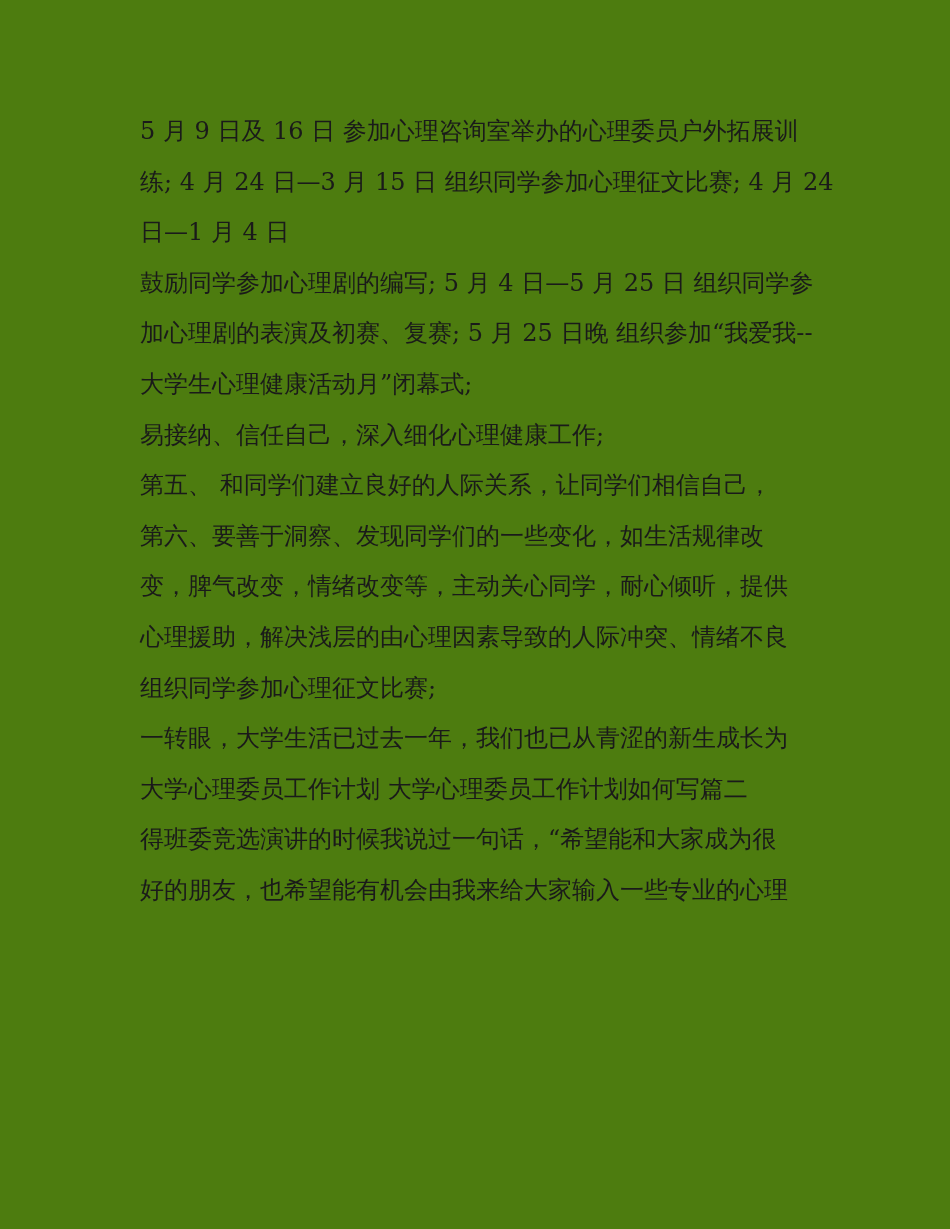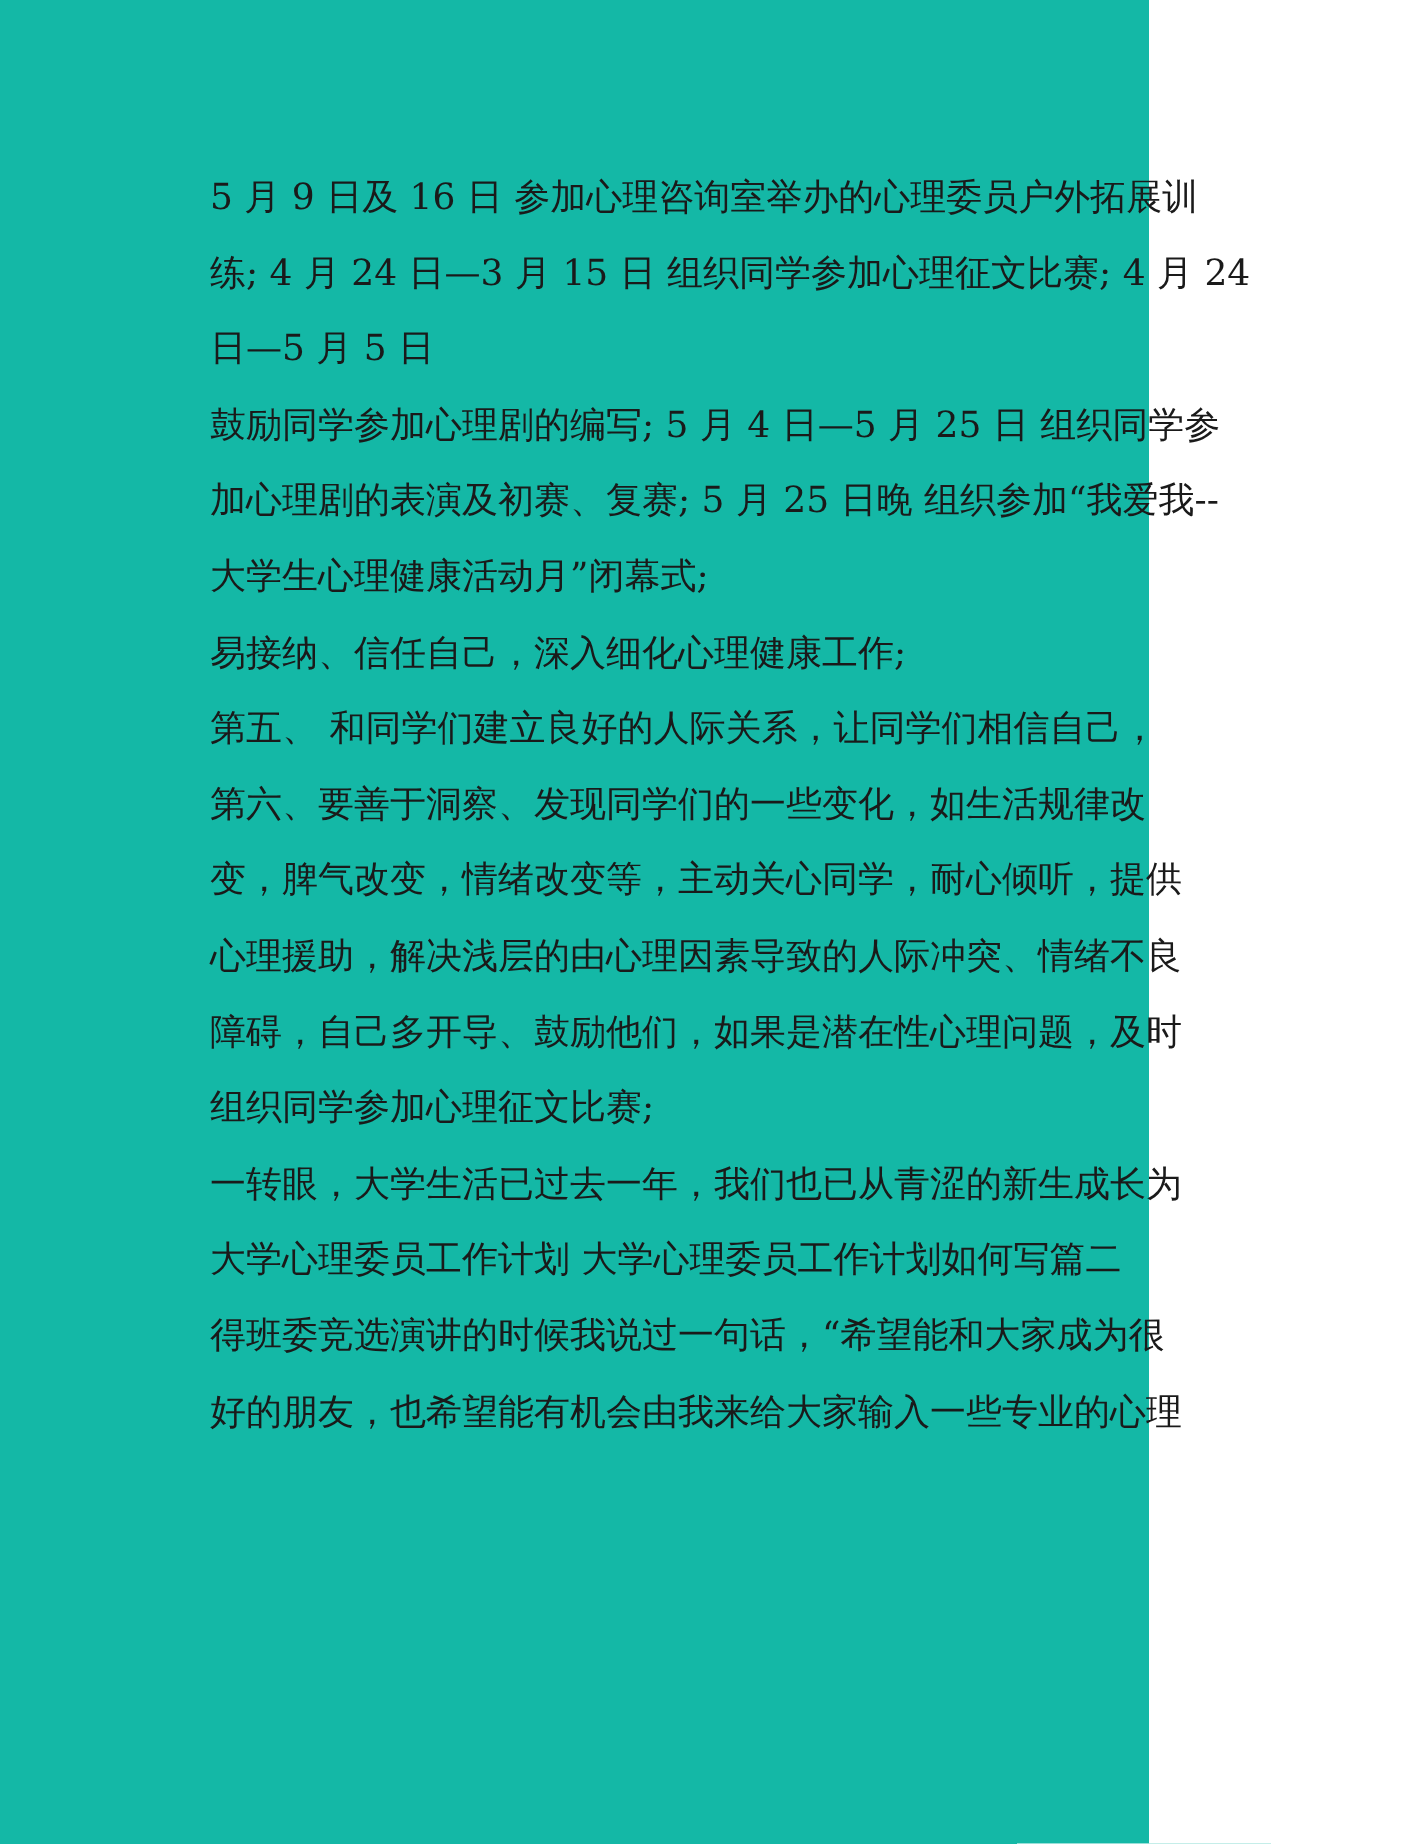--- a/index.html
+++ b/index.html
@@ -10,23 +10,23 @@
     body {
       width: 950px;
       height: 1229px;
       position: relative;
       overflow: hidden;
     }
     .page {
       position: absolute;
       left: 0;
       top: 0;
-      width: 766px;
+      width: 950px;
       height: 1229px;
-      background: #14b8a6;
+      background: #4d7c0f;
     }
     .text-block {
       position: absolute;
       left: 140px;
       top: 106px;
       width: 680px;
       color: #1a1a1a;
       font-family: "DejaVu Serif", "Liberation Serif", serif;
       font-size: 24px;
       line-height: 50.6px;
@@ -37,29 +37,28 @@
       height: 50.6px;
     }
   </style>
 </head>
 <body>
 
 <div class="page">
   <div class="text-block">
     <span class="line">5 月 9 日及 16 日 参加心理咨询室举办的心理委员户外拓展训</span>
     <span class="line">练; 4 月 24 日—3 月 15 日 组织同学参加心理征文比赛; 4 月 24</span>
-    <span class="line">日—5 月 5 日</span>
+    <span class="line">日—1 月 4 日</span>
     <span class="line">鼓励同学参加心理剧的编写; 5 月 4 日—5 月 25 日 组织同学参</span>
     <span class="line">加心理剧的表演及初赛、复赛; 5 月 25 日晚 组织参加“我爱我--</span>
     <span class="line">大学生心理健康活动月”闭幕式;</span>
     <span class="line">易接纳、信任自己，深入细化心理健康工作;</span>
     <span class="line">第五、 和同学们建立良好的人际关系，让同学们相信自己，</span>
     <span class="line">第六、要善于洞察、发现同学们的一些变化，如生活规律改</span>
     <span class="line">变，脾气改变，情绪改变等，主动关心同学，耐心倾听，提供</span>
     <span class="line">心理援助，解决浅层的由心理因素导致的人际冲突、情绪不良</span>
-    <span class="line">障碍，自己多开导、鼓励他们，如果是潜在性心理问题，及时</span>
     <span class="line">组织同学参加心理征文比赛;</span>
     <span class="line">一转眼，大学生活已过去一年，我们也已从青涩的新生成长为</span>
     <span class="line">大学心理委员工作计划 大学心理委员工作计划如何写篇二</span>
     <span class="line">得班委竞选演讲的时候我说过一句话，“希望能和大家成为很</span>
     <span class="line">好的朋友，也希望能有机会由我来给大家输入一些专业的心理</span>
   </div>
 </div>
 
 </body></html>

